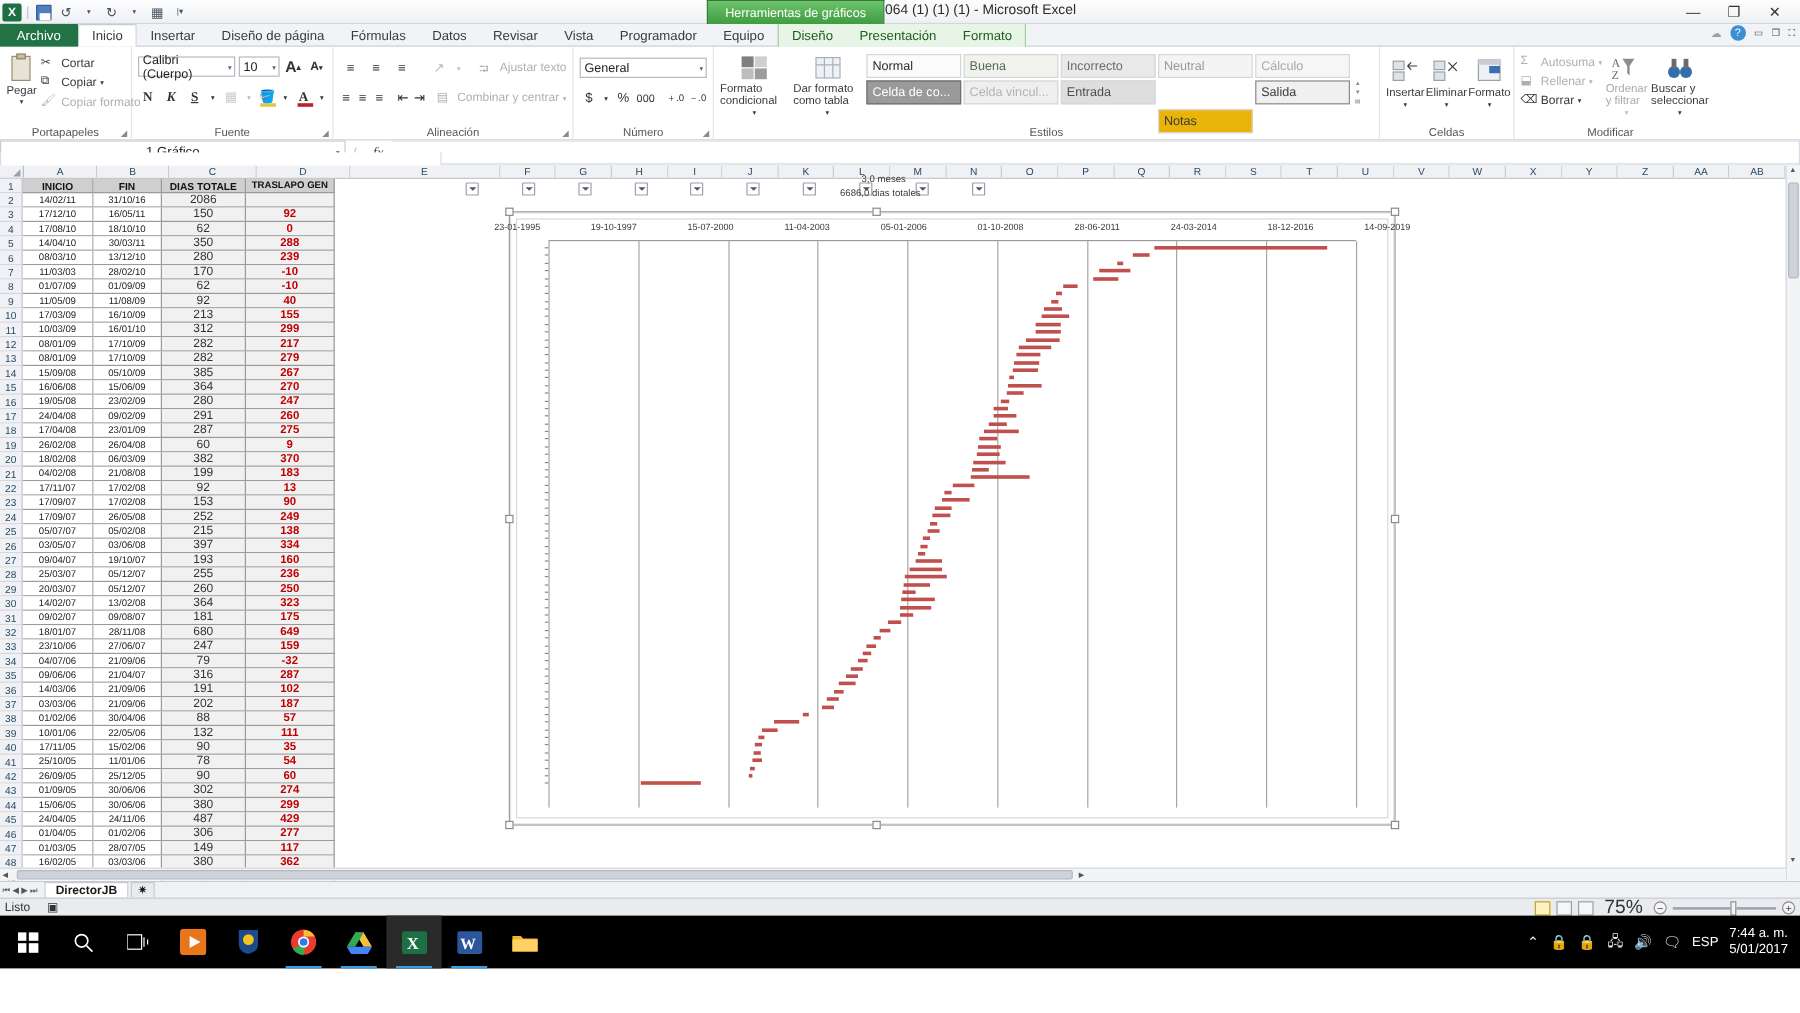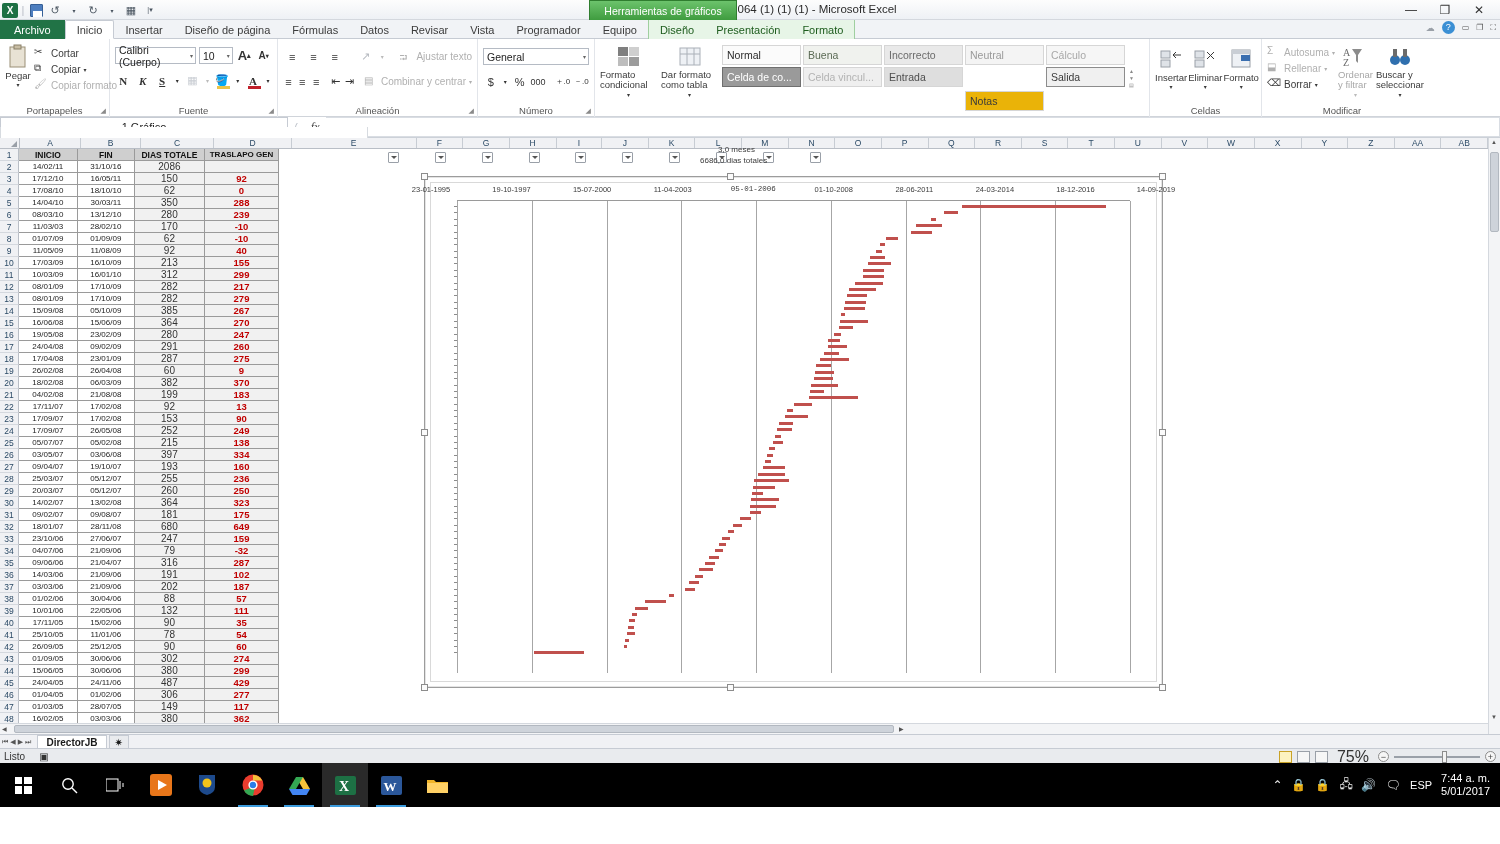--- a/index.html
+++ b/index.html
@@ -359,20 +359,21 @@
           <div class="stylecell sg-notas">Notas</div>
           <div class="stylecell sg-salida">Salida</div>
         </div>
       </div>
       <div style="display:flex;flex-direction:column;justify-content:center;gap:1px;padding-top:2px;">
         <div style="font-size:5px;color:#888;">▲</div>
         <div style="font-size:5px;color:#888;">▼</div>
         <div style="font-size:5px;color:#888;">▤</div>
       </div>
     </div>
+    <div class="gname">Estilos</div>
   </div>
 
   <div class="grp" style="width:112px;">
     <div style="display:flex;gap:1px;padding-top:2px;">
       <div class="bigbtn" style="width:36px;">
         <div class="bigicon">
           <svg width="24" height="22">
               <rect x="2" y="3" width="9" height="7" fill="#dfe3e8" stroke="#9aa0a8"></rect>
               <rect x="2" y="12" width="9" height="7" fill="#dfe3e8" stroke="#9aa0a8"></rect>
               <path d="M22 7 L14 7 M14 7 l3 -3 M14 7 l3 3" stroke="#3a3a3a" fill="none"></path>
@@ -875,21 +876,21 @@
     <div class="chart-handle" style="left:-4px;bottom:-4px;"></div>
     <div class="chart-handle" style="left:302px;bottom:-4px;"></div>
     <div class="chart-handle" style="right:-4px;bottom:-4px;"></div>
 
     <div class="chartinner">
       <div class="axis-top" id="axis-host">
           <div class="axlabel" style="left: 0%;">23-01-1995</div>
           <div class="axlabel" style="left: 11.1111%;">19-10-1997</div>
           <div class="axlabel" style="left: 22.2222%;">15-07-2000</div>
           <div class="axlabel" style="left: 33.3333%;">11-04-2003</div>
-          <div class="axlabel" style="left: 44.4444%; font-family: Liberation Mono, monospace;">05-01-2006</div>
+          <div class="axlabel" style="left: 44.4444%;">05-01-2006</div>
           <div class="axlabel" style="left: 55.5556%;">01-10-2008</div>
           <div class="axlabel" style="left: 66.6667%;">28-06-2011</div>
           <div class="axlabel" style="left: 77.7778%;">24-03-2014</div>
           <div class="axlabel" style="left: 88.8889%;">18-12-2016</div>
           <div class="axlabel" style="left: 100%;">14-09-2019</div>
         </div>
       <div class="plot" id="plot-host">
           <div class="vline" style="left: 0%;"></div>
           <div class="vline" style="left: 11.1111%;"></div>
           <div class="vline" style="left: 22.2222%;"></div>

